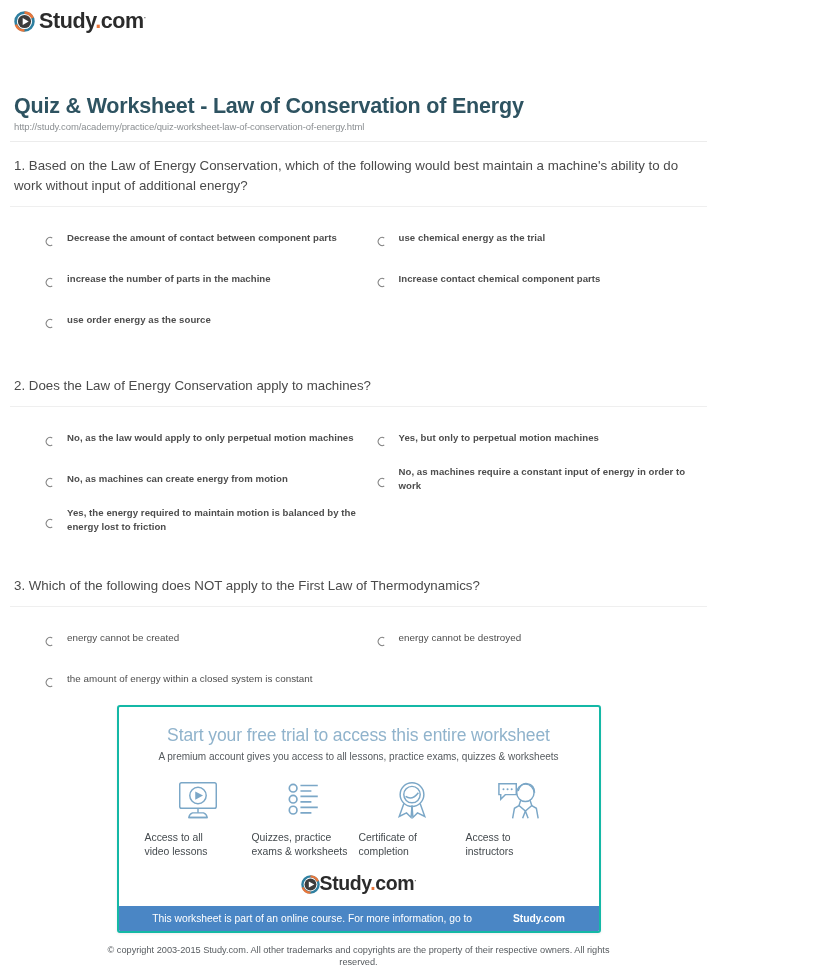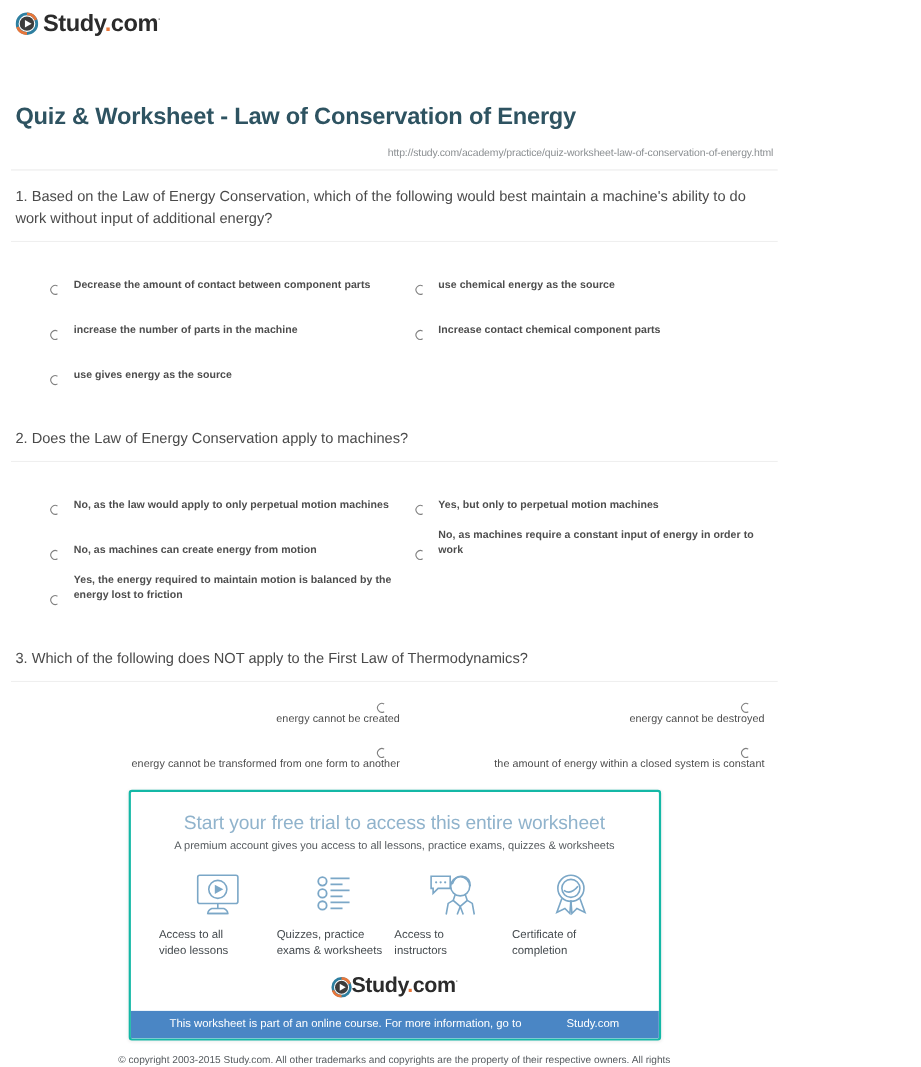--- a/index.html
+++ b/index.html
@@ -34,23 +34,22 @@
     font-size: 21.5px;
     font-weight: bold;
     color: #2e5361;
     letter-spacing: -0.2px;
     line-height: 1.15;
     margin-top: 35px;
   }
   .worksheet-url {
     font-size: 9.5px;
     color: #8b8f92;
-    margin-top: 16px;
+    margin-top: 3px;
     letter-spacing: -0.1px;
-    text-align: right;
   }
   .rule {
     height: 1px;
     background: #ececec;
     margin: 9px 10px 0 10px;
   }
 
   
   .question-block { padding: 0 10px; }
   .question-text {
@@ -66,41 +65,41 @@
     margin: 10px 0 0 0;
   }
   .options {
     display: flex;
     flex-wrap: wrap;
     padding: 6px 0 0 34px;
   }
   .option {
     width: 50%;
     display: flex;
-    align-items: flex-end;
+    align-items: center;
     min-height: 41px;
     padding: 9px 12px 0 0;
   }
   .option .radio {
     flex: 0 0 auto;
     width: 11px;
     height: 11px;
     margin: 1px 12px 0 0;
     display: block;
   }
   .option .opt-label {
     font-size: 9.6px;
     font-weight: bold;
     color: #4d4d4d;
     line-height: 1.45;
     letter-spacing: 0.05px;
   }
   
   .options.light .opt-label { font-weight: normal; font-size: 9.8px; color: #4d4d4d; }
-  .options.light .option { min-height: 41px; flex-direction: column; }
+  .options.light .option { min-height: 41px; }
   .spacer-md { height: 26px; }
 
   
   .promo-wrap { display: flex; justify-content: center; padding-top: 10px; }
   .promo-card {
     width: 484px;
     background: #ffffff;
     border: 2px solid #14b8a6;
     border-radius: 3px;
     box-shadow: 0 1px 3px rgba(0,0,0,0.07);
@@ -140,21 +139,21 @@
   }
   .promo-logo .logo-mark { width: 19px; height: 19px; }
   .promo-logo .logo-word { font-size: 19.5px; }
   .promo-bar {
     background: #4a86c5;
     color: #ffffff;
     text-align: center;
     font-size: 10.3px;
     padding: 7px 6px;
   }
-  .promo-bar b { font-weight: normal; margin-left: 38px; }
+  .promo-bar b { font-weight: bold; margin-left: 38px; }
 
   .copyright {
     text-align: center;
     font-size: 9.2px;
     color: #565b5f;
     line-height: 1.35;
     padding: 11px 100px 0 100px;
   }
 </style>
 </head>
@@ -194,21 +193,21 @@
           </svg>
         </span>
         <span class="opt-label">Decrease the amount of contact between component parts</span>
       </label>
       <label class="option">
         <span class="radio">
           <svg viewBox="0 0 12 12" width="11" height="11" aria-hidden="true">
             <path d="M9 2.2 A4.4 4.4 0 1 0 9 9.8" fill="none" stroke="#808080" stroke-width="1.1"></path>
           </svg>
         </span>
-        <span class="opt-label">use chemical energy as the source</span>
+        <span class="opt-label">use chemical energy as the trial</span>
       </label>
       <label class="option">
         <span class="radio">
           <svg viewBox="0 0 12 12" width="11" height="11" aria-hidden="true">
             <path d="M9 2.2 A4.4 4.4 0 1 0 9 9.8" fill="none" stroke="#808080" stroke-width="1.1"></path>
           </svg>
         </span>
         <span class="opt-label">increase the number of parts in the machine</span>
       </label>
       <label class="option">
@@ -218,21 +217,21 @@
           </svg>
         </span>
         <span class="opt-label">Increase contact chemical component parts</span>
       </label>
       <label class="option">
         <span class="radio">
           <svg viewBox="0 0 12 12" width="11" height="11" aria-hidden="true">
             <path d="M9 2.2 A4.4 4.4 0 1 0 9 9.8" fill="none" stroke="#808080" stroke-width="1.1"></path>
           </svg>
         </span>
-        <span class="opt-label">use gives energy as the source</span>
+        <span class="opt-label">use order energy as the source</span>
       </label>
       <span class="option"></span>
     </div>
   </div>
 
   <div class="spacer-md"></div>
 
   <div class="question-block">
     <div class="question-text">2. Does the Law of Energy Conservation apply to machines?</div>
     <div class="q-rule"></div>
@@ -295,28 +294,20 @@
         </span>
         <span class="opt-label">energy cannot be created</span>
       </label>
       <label class="option">
         <span class="radio">
           <svg viewBox="0 0 12 12" width="11" height="11" aria-hidden="true">
             <path d="M9 2.2 A4.4 4.4 0 1 0 9 9.8" fill="none" stroke="#808080" stroke-width="1.1"></path>
           </svg>
         </span>
         <span class="opt-label">energy cannot be destroyed</span>
-      </label>
-      <label class="option">
-        <span class="radio">
-          <svg viewBox="0 0 12 12" width="11" height="11" aria-hidden="true">
-            <path d="M9 2.2 A4.4 4.4 0 1 0 9 9.8" fill="none" stroke="#808080" stroke-width="1.1"></path>
-          </svg>
-        </span>
-        <span class="opt-label">energy cannot be transformed from one form to another</span>
       </label>
       <label class="option">
         <span class="radio">
           <svg viewBox="0 0 12 12" width="11" height="11" aria-hidden="true">
             <path d="M9 2.2 A4.4 4.4 0 1 0 9 9.8" fill="none" stroke="#808080" stroke-width="1.1"></path>
           </svg>
         </span>
         <span class="opt-label">the amount of energy within a closed system is constant</span>
       </label>
     </div>
@@ -355,20 +346,36 @@
               <circle cx="11" cy="21" r="4.2"></circle>
               <circle cx="11" cy="33" r="4.2"></circle>
               <path d="M19 6 h19 M19 12 h12"></path>
               <path d="M19 18 h19 M19 24 h12"></path>
               <path d="M19 30 h19 M19 36 h12"></path>
             </svg>
           </div>
           <div class="feature-label">
             <span>Quizzes, practice</span><br>
             <span>exams &amp; worksheets</span>
+          </div>
+        </div>
+
+        <div class="feature">
+          <div class="feature-icon">
+            <svg width="44" height="42" viewBox="0 0 48 46" fill="none" stroke="#7ba7c7" stroke-width="1.6">
+              <circle cx="24" cy="16" r="13"></circle>
+              <circle cx="24" cy="16" r="9"></circle>
+              <path d="M17 18 q7 5 14 -4"></path>
+              <path d="M15 26 l-5 14 l8 -4 l5 5 l1 -13"></path>
+              <path d="M33 26 l5 14 l-8 -4 l-5 5 l-1 -13"></path>
+            </svg>
+          </div>
+          <div class="feature-label">
+            <span>Certificate of</span><br>
+            <span>completion</span>
           </div>
         </div>
 
         <div class="feature">
           <div class="feature-icon">
             <svg width="46" height="42" viewBox="0 0 50 46" fill="none" stroke="#7ba7c7" stroke-width="1.6">
               <path d="M3 4 h19 v12 h-12 l-5 5 v-5 h-2 z"></path>
               <circle cx="8" cy="10" r="1.1" fill="#7ba7c7" stroke="none"></circle>
               <circle cx="12.5" cy="10" r="1.1" fill="#7ba7c7" stroke="none"></circle>
               <circle cx="17" cy="10" r="1.1" fill="#7ba7c7" stroke="none"></circle>
@@ -379,36 +386,20 @@
               <path d="M39 28 l5 3 l2 11"></path>
               <path d="M32 34 l-3 8 M32 34 l3 8"></path>
             </svg>
           </div>
           <div class="feature-label">
             <span>Access to</span><br>
             <span>instructors</span>
           </div>
         </div>
 
-        <div class="feature">
-          <div class="feature-icon">
-            <svg width="44" height="42" viewBox="0 0 48 46" fill="none" stroke="#7ba7c7" stroke-width="1.6">
-              <circle cx="24" cy="16" r="13"></circle>
-              <circle cx="24" cy="16" r="9"></circle>
-              <path d="M17 18 q7 5 14 -4"></path>
-              <path d="M15 26 l-5 14 l8 -4 l5 5 l1 -13"></path>
-              <path d="M33 26 l5 14 l-8 -4 l-5 5 l-1 -13"></path>
-            </svg>
-          </div>
-          <div class="feature-label">
-            <span>Certificate of</span><br>
-            <span>completion</span>
-          </div>
-        </div>
-
       </div>
 
       <div class="promo-logo">
         <span class="logo-mark">
           <svg viewBox="0 0 40 40" width="19" height="19" aria-hidden="true">
             <circle cx="20" cy="20" r="17" fill="none" stroke="#2e7fa0" stroke-width="5"></circle>
             <path d="M20 3 A17 17 0 0 1 35.5 13.5" fill="none" stroke="#e8763a" stroke-width="5"></path>
             <path d="M3.6 26 A17 17 0 0 0 20 37" fill="none" stroke="#e8763a" stroke-width="5"></path>
             <circle cx="20" cy="20" r="12.5" fill="#3c3c3c"></circle>
             <polygon points="16.5,13.5 28,20 16.5,26.5" fill="#ffffff"></polygon>

